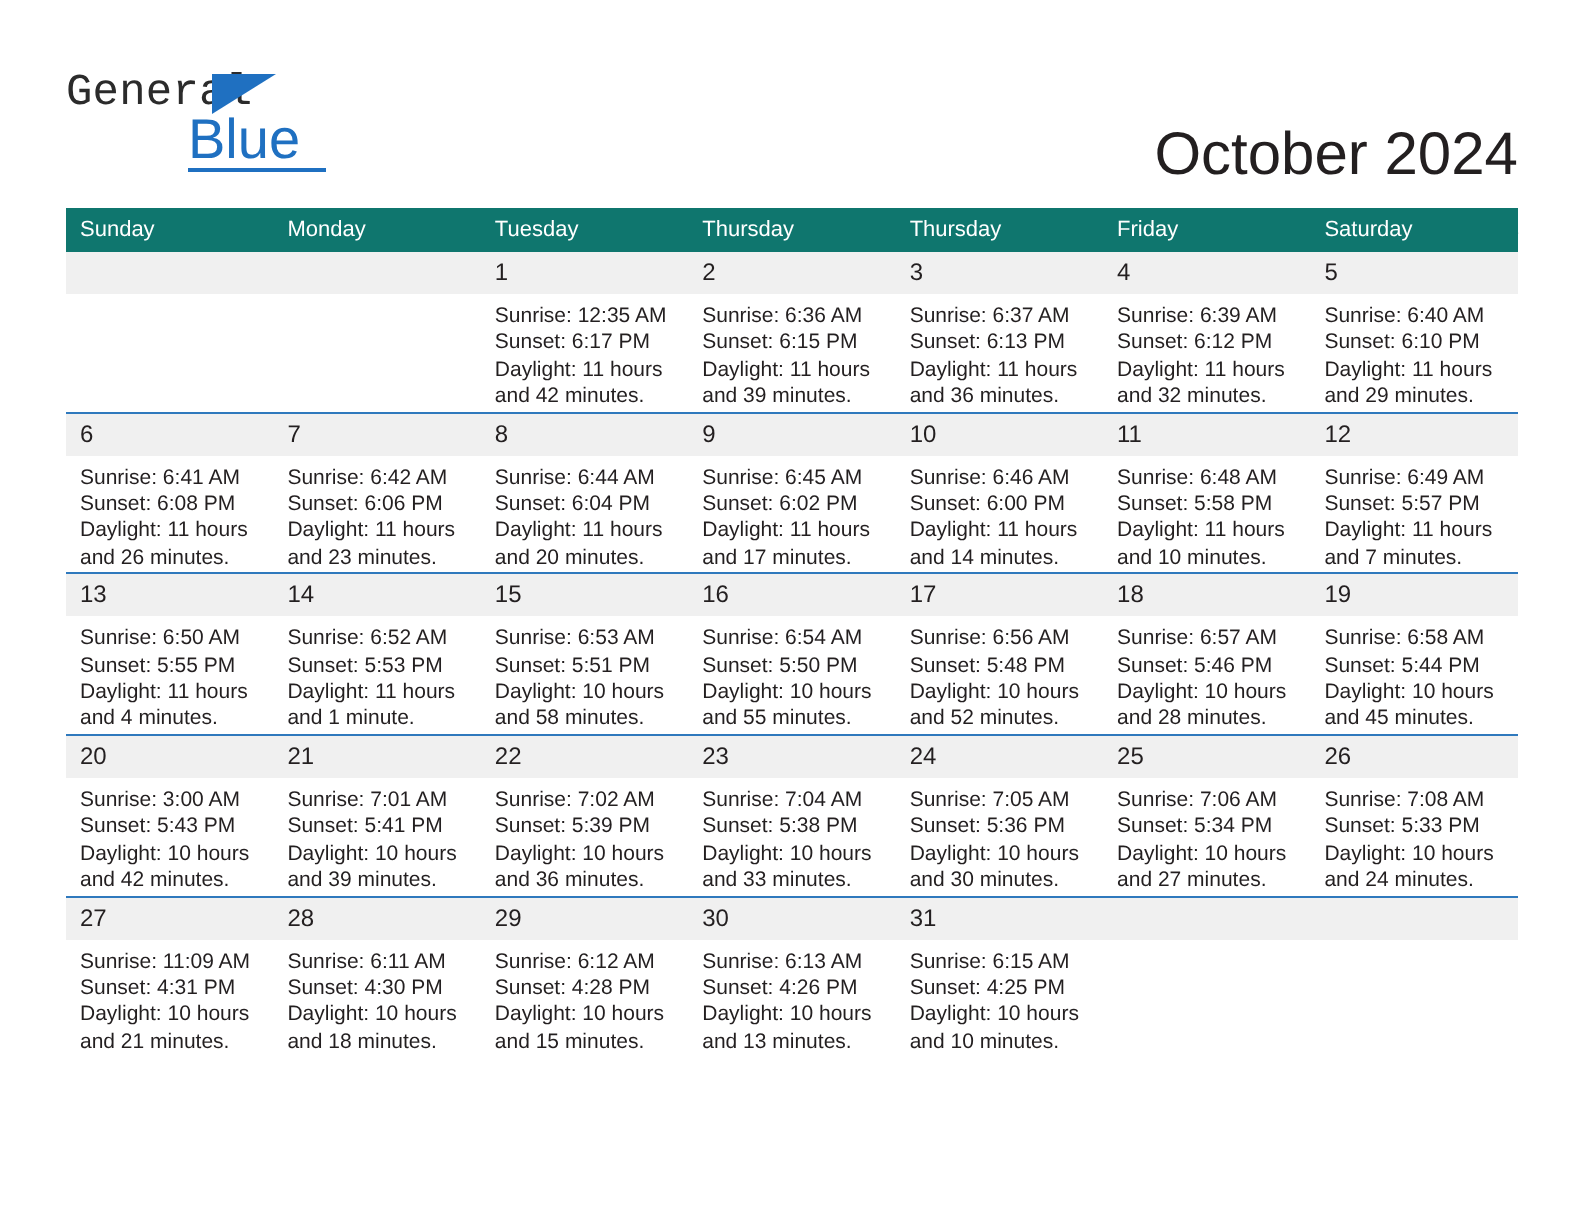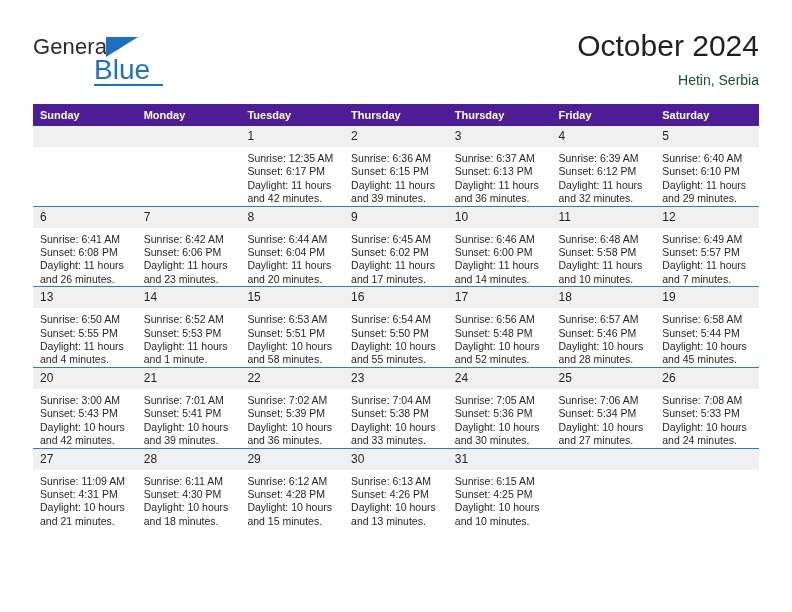--- a/index.html
+++ b/index.html
@@ -36,21 +36,21 @@
     width: 230px;
     height: 58px;
   }
   .brand-general {
     position: absolute;
     left: 0;
     top: 0;
     font-size: 22px;
     letter-spacing: 0.1px;
     color: #2b2b2b;
-    font-family: Liberation Sans, sans-serif;
+    font-family: Liberation Mono, monospace;
     line-height: 26px;
   }
   .brand-triangle {
     position: absolute;
     left: 73px;
     top: 3px;
     width: 0;
     height: 0;
     border-left: 32px solid #1f70c1;
     border-bottom: 20px solid transparent;
@@ -77,43 +77,44 @@
     right: 0;
     top: 0;
     text-align: right;
   }
   .month-title {
     font-size: 30px;
     font-weight: normal;
     color: #231f20;
     line-height: 36px;
     white-space: nowrap;
+    margin-top: 32px;
   }
   .location {
     font-size: 14px;
     color: #14532d;
     line-height: 20px;
     margin-top: 6px;
     white-space: nowrap;
   }
 
   
   .calendar {
     position: absolute;
     left: 33px;
     top: 104px;
     width: 726px;
     border-collapse: collapse;
     table-layout: fixed;
   }
   .calendar th {
-    background: #4c1d95;
+    background: #0f766e;
     color: #ffffff;
     font-size: 11px;
-    font-weight: bold;
+    font-weight: normal;
     text-align: left;
     padding: 5px 0 5px 7px;
     height: 12px;
     border: none;
   }
   .calendar td {
     vertical-align: top;
     padding: 0;
     border: none;
     border-top: 1px solid #2f79bd;

